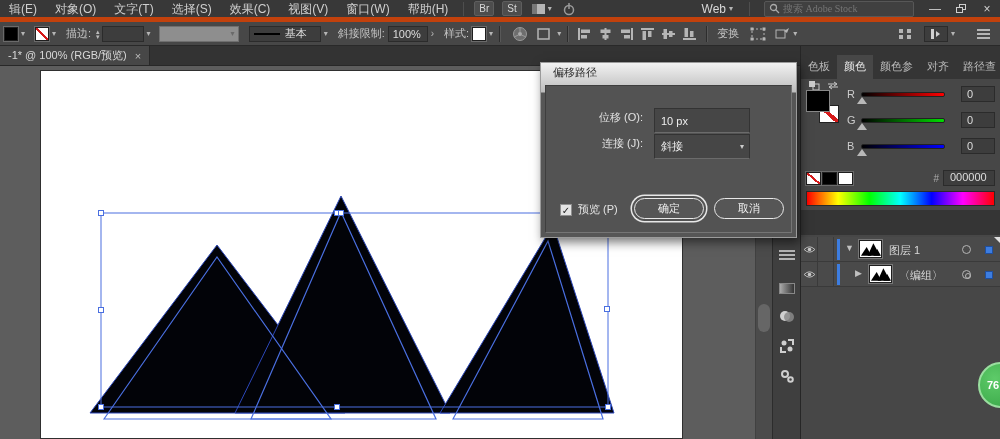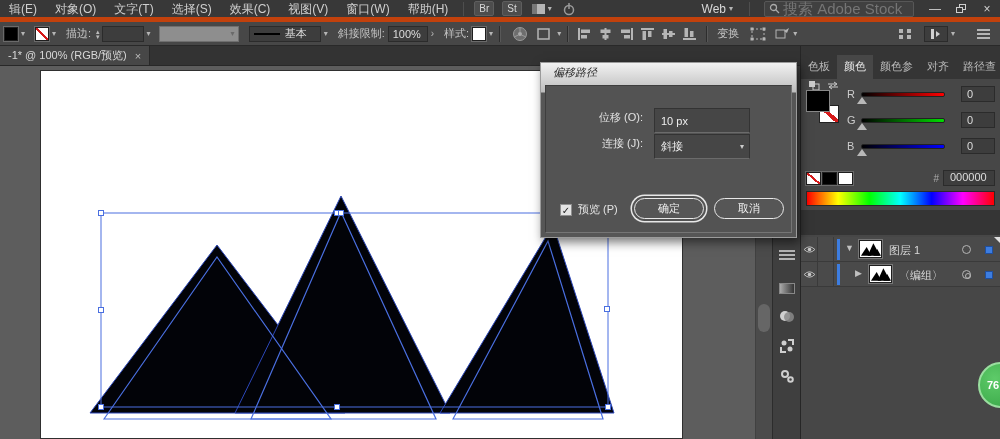--- a/index.html
+++ b/index.html
@@ -13,21 +13,21 @@
   .menu-item { padding:0 9px; line-height:22px; color:#cfcfcf; cursor:default; white-space:nowrap; }
   .mb-sep { width:1px; height:14px; background:#4e4e4e; margin:0 6px; }
   .mb-badge { background:#4d4d4d; border:1px solid #5e5e5e; border-radius:2px; color:#d8d8d8;
               font-size:10px; padding:1px 4px; margin:0 4px; }
   .chev { font-size:8px; color:#b5b5b5; margin-left:3px; }
   .mb-right { margin-left:auto; display:flex; align-items:center; }
   #workspace-switcher { display:flex; align-items:center; color:#d8d8d8; padding:0 10px; }
   #search-box { display:flex; align-items:center; background:#404040; border:1px solid #575757;
                 border-radius:2px; height:16px; width:150px; padding:0 4px; margin:0 8px; }
   #search-box input { background:transparent; border:none; outline:none; color:#9a9a9a;
-                      font-size:15px; width:120px; font-family:Liberation Sans, sans-serif; }
+                      font-size:10px; width:120px; font-family:Liberation Serif, serif; }
   .winbtn { width:26px; text-align:center; color:#cfcfcf; font-size:12px; line-height:22px; }
   .restore-glyph { position:relative; width:10px; height:9px; display:inline-block; }
   .restore-glyph span { position:absolute; border:1px solid #cfcfcf; width:7px; height:6px; }
   .restore-glyph span:first-child { right:0; top:0; }
   .restore-glyph span:last-child { left:0; bottom:0; background:#383838; }
 
   
   #controlbar { position:absolute; left:0; top:22px; width:1000px; height:24px; background:#474747;
                 border-bottom:1px solid #292929; display:flex; align-items:center; font-size:11px; }
   .cb-lab { color:#c4c4c4; margin:0 3px 0 10px; white-space:nowrap; }
@@ -122,21 +122,21 @@
                border:1px solid #b5b5b5; border-radius:50%; }
   .lr-selsq { position:absolute; right:8px; top:9px; width:8px; height:8px; background:#3d7de0;
               border:1px solid #1f4f9e; }
   #layer-corner { position:absolute; right:0; top:0; width:0; height:0;
                   border-top:7px solid #e0e0e0; border-left:7px solid transparent; }
 
   
   #dialog { position:absolute; left:540px; top:62px; width:257px; height:176px; background:#565656;
             border:1px solid #9b9b9b; box-shadow:3px 4px 10px rgba(0,0,0,.55); z-index:50; }
   #dialog-title { height:30px; background:linear-gradient(#f2f2f2,#bdbdbd); color:#2b2b2b;
-                  font-size:11px; padding:2px 0 1px 12px; border-bottom:1px solid #8a8a8a;font-style:italic; }
+                  font-size:11px; padding:2px 0 1px 12px; border-bottom:1px solid #8a8a8a; }
   #dialog-body { position:absolute; left:4px; top:22px; right:4px; bottom:4px; background:#535353;
                  border:1px solid #3e3e3e; border-bottom-color:#757575; border-right-color:#757575; }
   .dlg-row { position:absolute; left:0; width:100%; height:18px; }
   .dlg-lab { position:absolute; right:148px; top:2px; color:#e3e3e3; font-size:11px; white-space:nowrap; }
   .dlg-field { position:absolute; left:108px; top:0; width:96px; height:25px; background:#464646;
                border:1px solid #333; border-bottom-color:#6b6b6b; color:#eee; font-size:11px;
                padding-left:6px; outline:none; font-family:"Liberation Sans",sans-serif; }
   .dlg-select { display:flex; align-items:center; color:#eee; }
   .dlg-select .chev { margin-left:auto; margin-right:5px; color:#ccc; }
   #dlg-check-row { position:absolute; left:14px; top:116px; display:flex; align-items:center; }

